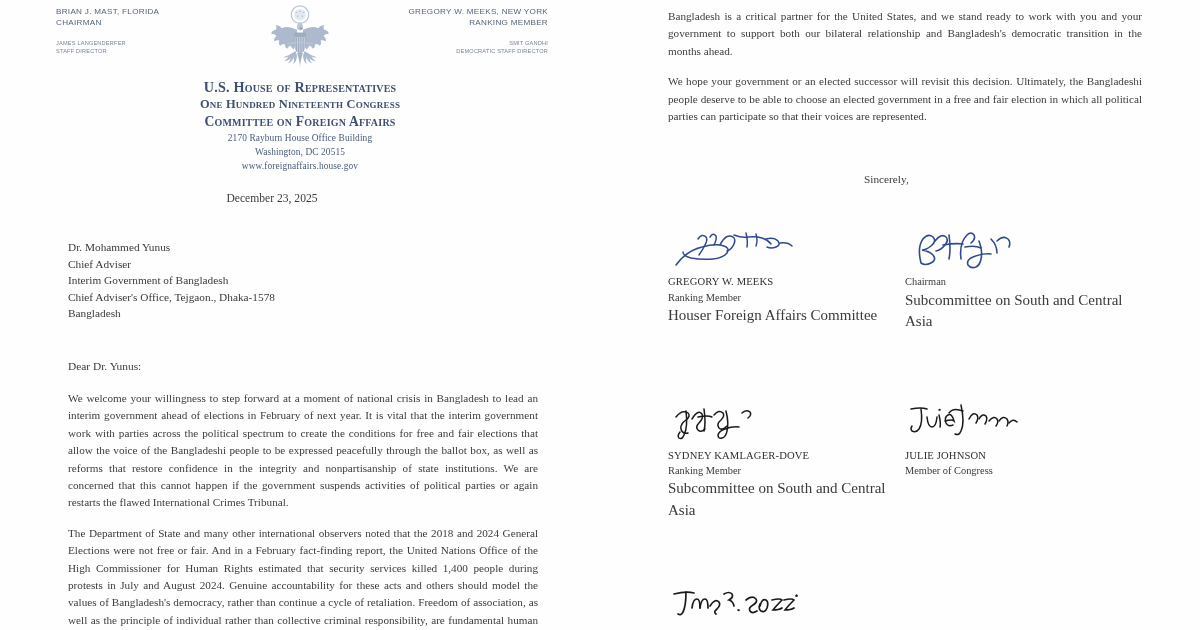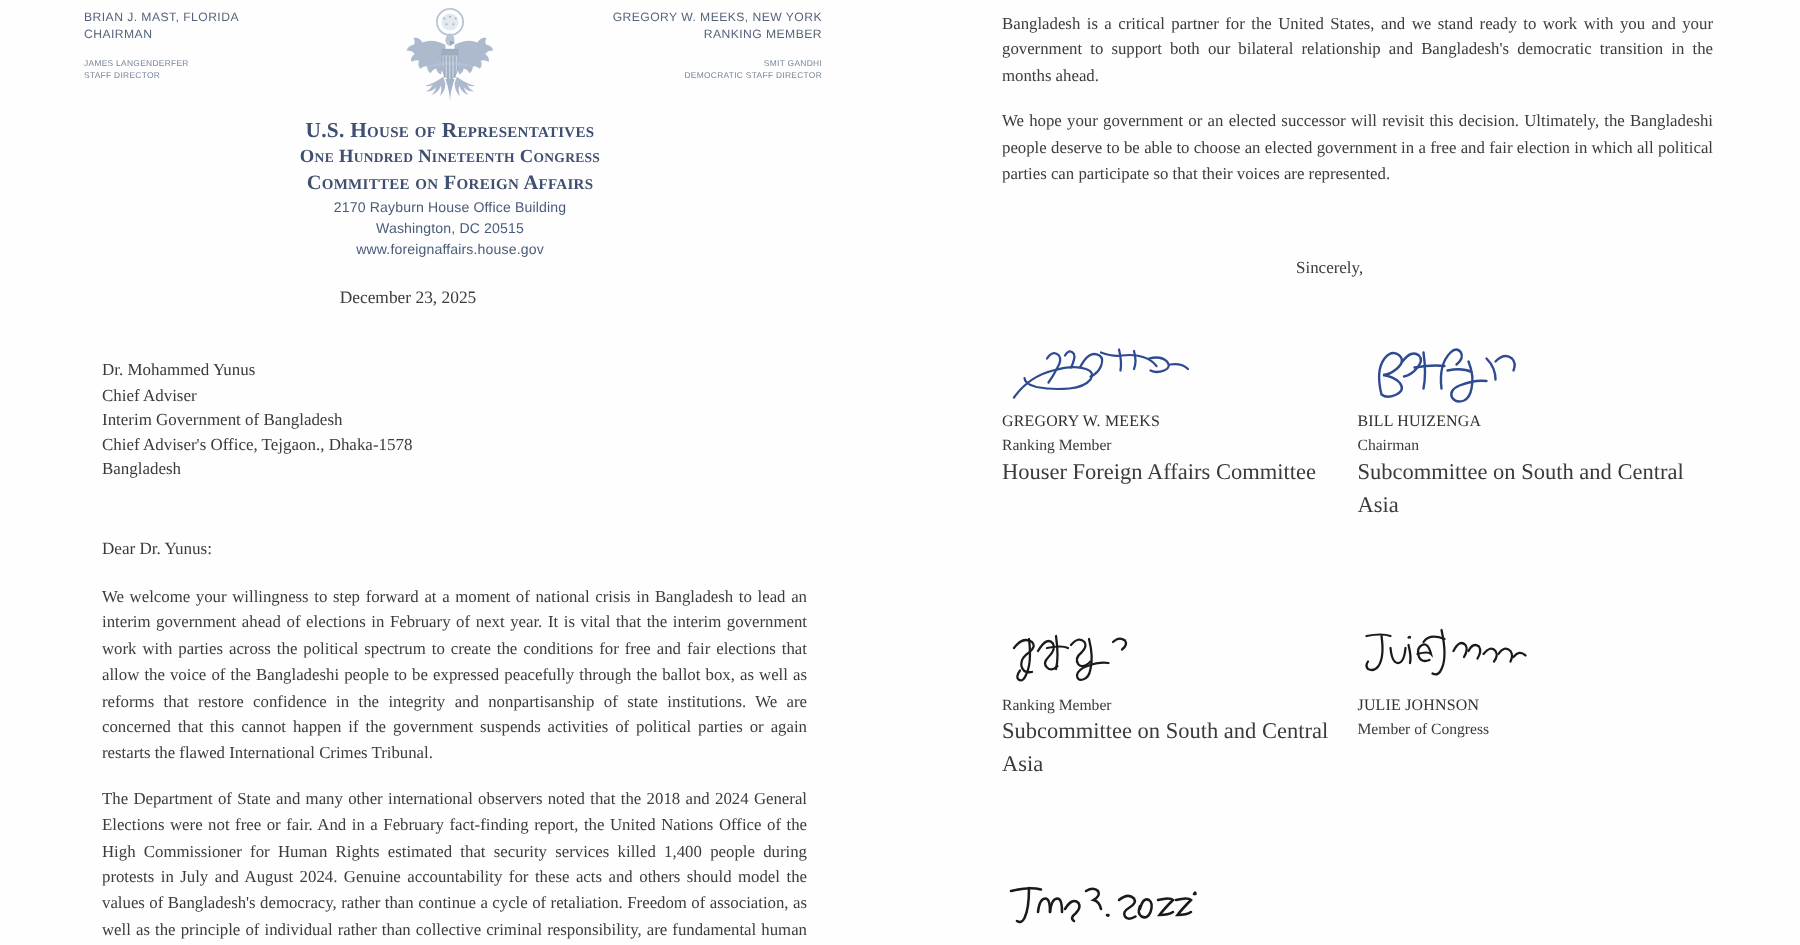--- a/index.html
+++ b/index.html
@@ -92,21 +92,21 @@
     font-family: "Liberation Serif", "DejaVu Serif", serif;
     color: #3f4f70;
     font-weight: bold;
     letter-spacing: 0.2px;
     font-variant: small-caps;
   }
   .tb-1 { font-size: 12.4px; line-height: 1.33; }
   .tb-2 { font-size: 14.2px; line-height: 1.3; }
   .tb-3 { font-size: 13.6px; line-height: 1.32; }
   .tb-addr {
-    font-family: Liberation Sans, sans-serif;
+    font-family: Liberation Serif, serif;
     font-size: 9.4px;
     color: #4a5b7a;
     line-height: 1.52;
     letter-spacing: 0.1px;
   }
 
   
   .body-left {
     position: absolute;
     left: 68px;
@@ -331,21 +331,20 @@
                 <path d="M44 8 q2 14 0 24"></path>
                 <path d="M38 18 q12 -2 20 -1"></path>
                 <path d="M56 32 q-2 -16 6 -24 q4 -4 7 0 q2 4 -3 8"></path>
                 <path d="M60 20 q10 -2 16 1"></path>
                 <path d="M74 14 q4 10 2 18 q-1 6 -5 8 q-5 2 -8 -2 q-2 -5 5 -8 q10 -4 18 -3"></path>
                 <path d="M86 12 q6 6 6 14"></path>
                 <path d="M92 14 q6 -6 11 -2 q3 3 1 8"></path>
               </g>
             </svg>
           </div>
-          <div class="sig-name">BILL HUIZENGA</div>
           <div class="sig-role">Chairman</div>
           <div class="sig-org">Subcommittee on South and Central Asia</div>
         </div>
       </div>
 
       <div class="sig-row row2">
         <div class="sig-cell">
           <div class="sig-img">
             <svg width="150" height="44" viewBox="0 0 150 44">
               <g fill="none" stroke="#1a1a1a" stroke-width="1.5" stroke-linecap="round">
@@ -353,20 +352,21 @@
                 <path d="M18 10 q2 16 -2 24 q-2 5 -5 3 q-2 -2 1 -6"></path>
                 <path d="M24 18 q6 -10 10 -5 q2 4 -3 9 q-4 4 -1 7 q3 3 7 -1"></path>
                 <path d="M36 8 q2 14 0 22"></path>
                 <path d="M30 16 q10 -2 14 0"></path>
                 <path d="M46 14 q5 -6 9 -2 q2 3 -2 7 q-5 4 -2 8 q3 3 8 -2"></path>
                 <path d="M58 10 q3 12 1 20 q-1 6 -5 7 q-4 1 -4 -3 q1 -4 7 -6 q8 -3 14 -2"></path>
                 <path d="M74 12 q4 -4 8 -1 q2 3 -2 6"></path>
               </g>
             </svg>
           </div>
+          <div class="sig-name">SYDNEY KAMLAGER-DOVE</div>
           <div class="sig-role">Ranking Member</div>
           <div class="sig-org">Subcommittee on South and Central Asia</div>
         </div>
         <div class="sig-cell col2">
           <div class="sig-img">
             <svg width="150" height="44" viewBox="0 0 150 44">
               <g fill="none" stroke="#1a1a1a" stroke-width="1.5" stroke-linecap="round">
                 <path d="M6 8 q10 -2 16 0"></path>
                 <path d="M16 8 q2 14 -2 20 q-3 4 -7 2 q-2 -2 0 -5"></path>
                 <path d="M22 16 q1 10 5 10 q4 0 5 -10"></path>

